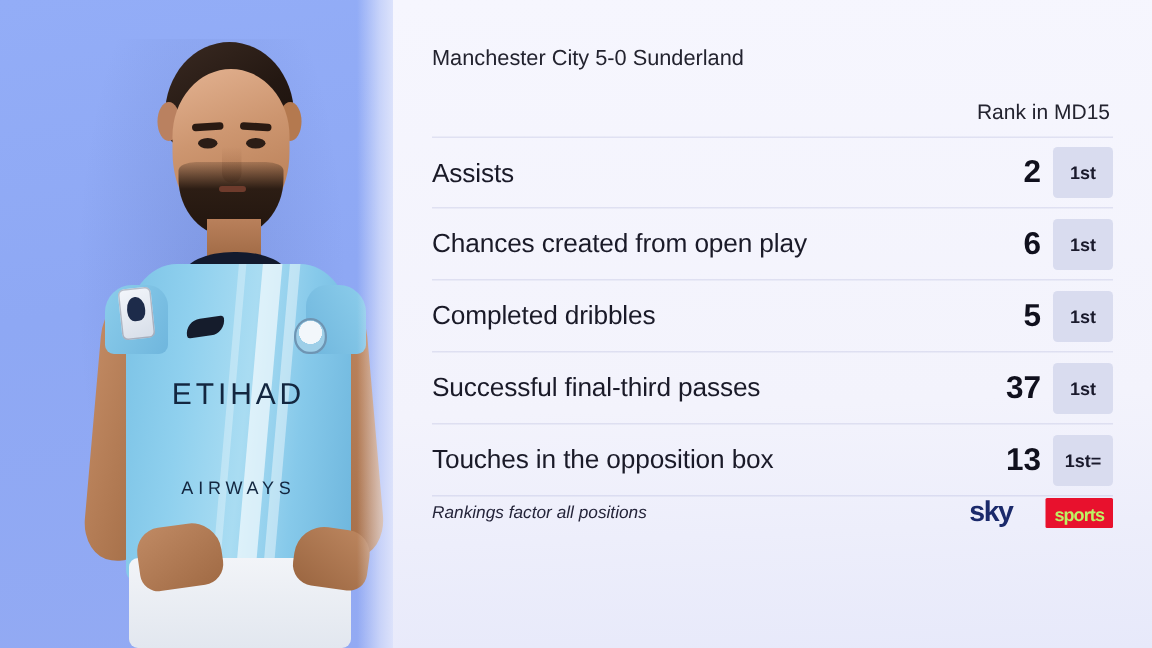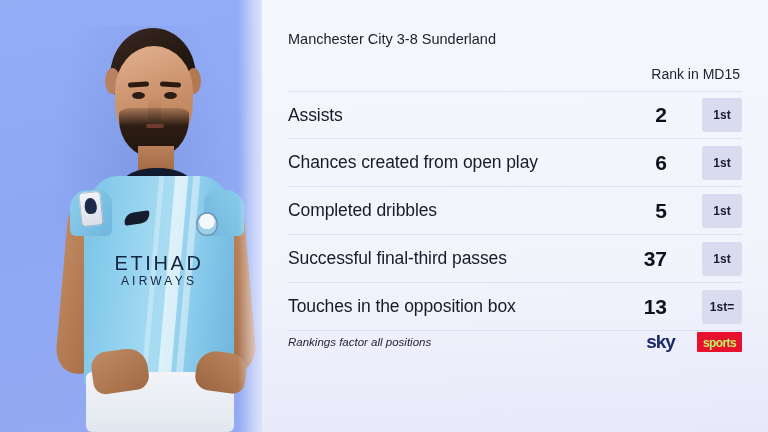--- a/index.html
+++ b/index.html
@@ -94,21 +94,21 @@
     background:radial-gradient(circle at 50% 40%, #f2f7fb 0 42%, #9ecfe8 43% 100%);
     box-shadow:inset 0 0 0 1.5px rgba(20,40,80,.35);
   }
   #fig-puma { left:124px; top:212px; width:26px; height:12px; background:#151c2c;
     border-radius:10px 2px 10px 2px; transform:rotate(-8deg); }
   #fig-sponsor {
     left:84px; top:252px; width:150px; text-align:center;
     color:#13263f; letter-spacing:2.6px; font-weight:400;
   }
   #fig-sponsor .etihad { font-size:20px; line-height:22px; }
-  #fig-sponsor .airways { font-size:12px; letter-spacing:3.2px; }
+  #fig-sponsor .airways { font-size:12px; letter-spacing:3.2px;margin-top:44px; }
 
   
   #panel-fade {
     position:absolute; left:238px; top:0; width:34px; height:432px;
     background:linear-gradient(90deg, rgba(244,244,253,0) 0%, rgba(244,244,253,.55) 45%, #f4f4fd 100%);
   }
 
   
   #stats-card {
     position:absolute; left:262px; top:0; width:506px; height:432px;
@@ -124,21 +124,20 @@
   }
   #rank-header {
     margin-top:19px; text-align:right; font-size:14px;
     color:#23232f; padding-right:2px;
   }
 
   #stat-rows { margin-top:9px; }
   .stat-row {
     display:flex; align-items:center; height:48px;
     border-bottom:1px solid rgba(150,155,205,.22);
-    gap:27px;
   }
   .stat-row:first-child { border-top:1px solid rgba(150,155,205,.22); }
   .stat-label {
     flex:1; font-size:17.5px; color:#1a1a28; font-weight:400; letter-spacing:-.1px;
   }
   .stat-value {
     font-size:21px; font-weight:700; color:#10101d;
     text-align:right; width:52px; padding-right:8px;
   }
   .stat-rank {
@@ -198,21 +197,21 @@
     <div class="airways">AIRWAYS</div>
   </div>
   <div class="fig" id="fig-shorts"></div>
   <div class="fig" id="fig-hand-l"></div>
   <div class="fig" id="fig-hand-r"></div>
 </div>
 
 <div id="panel-fade"></div>
 
 <div id="stats-card">
-  <div id="card-subtitle">Manchester City 3-8 Sunderland</div>
+  <div id="card-subtitle">Manchester City 5-0 Sunderland</div>
   <div id="rank-header">Rank in MD15</div>
 
   <div id="stat-rows">
     <div class="stat-row">
       <span class="stat-label">Assists</span>
       <span class="stat-value">2</span>
       <span class="stat-rank">1st</span>
     </div>
     <div class="stat-row">
       <span class="stat-label">Chances created from open play</span>

